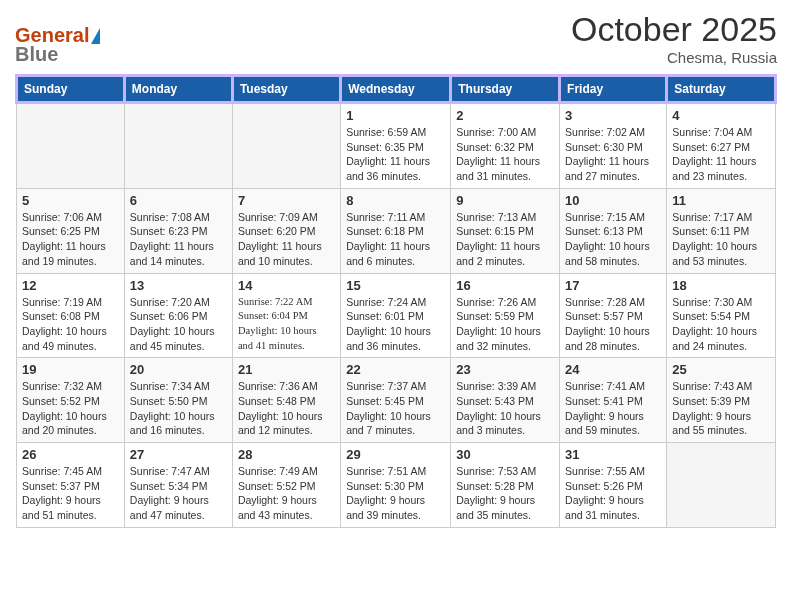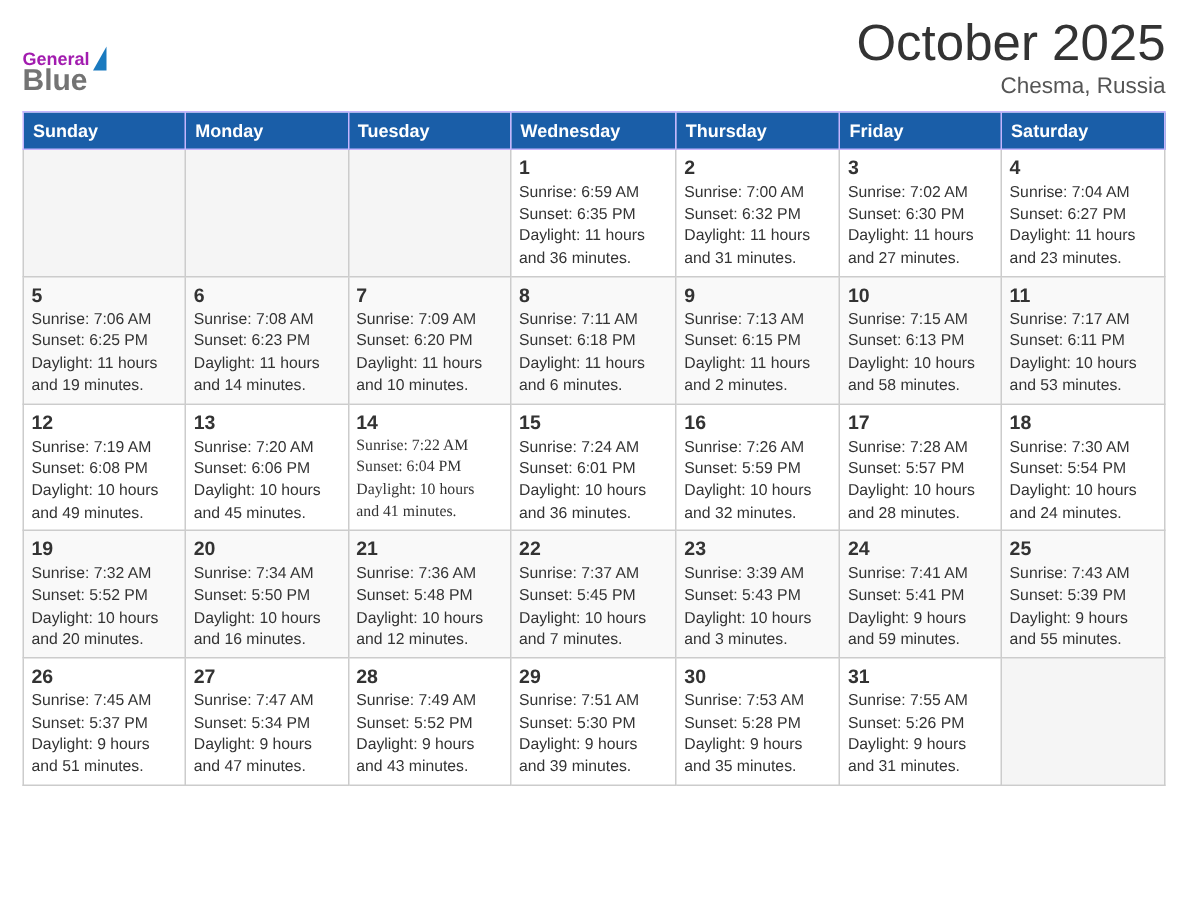--- a/index.html
+++ b/index.html
@@ -32,21 +32,21 @@
       width: 100%;
       border-collapse: collapse;
       font-size: 11px;
     }
     .calendar th {
       background-color: #1a5ea8;
       color: #fff;
       text-align: left;
       padding: 5px 6px;
       font-size: 12px;
-      border: 1px solid #c4b5fd;
+      border: 3px solid #c4b5fd;
     }
     .calendar td {
       border: 1px solid #ccc;
       vertical-align: top;
       padding: 4px 5px;
       width: 113px;
       height: 80px;
       background: #fff;
     }
     .calendar td.empty {
@@ -71,21 +71,21 @@
       background: #f9f9f9;
     }
   </style>
 </head>
 <body>
 
 <div class="container">
   <div class="header-row">
     <div class="logo">
       <div style="display:flex; align-items:center;">
-        <span style="font-size:12px;font-weight:bold;color:#a21caf;">General</span>
+        <span style="font-size:20px;font-weight:bold;color:#c2410c;">General</span>
         <span style="display:inline-block;margin-left:2px;width:0;height:0;border-left:9px solid transparent;border-bottom:16px solid #1a7abf;vertical-align:middle;"></span>
       </div>
       <span style="font-size:20px;font-weight:bold;color:#737373;margin-top:-4px;">Blue</span>
     </div>
     <div class="month-title">
       <div style="font-size:34px;color:#333;font-weight:normal;">October 2025</div>
       <div style="font-size:15px;color:#555;text-align:right;">Chesma, Russia</div>
     </div>
   </div>
 

